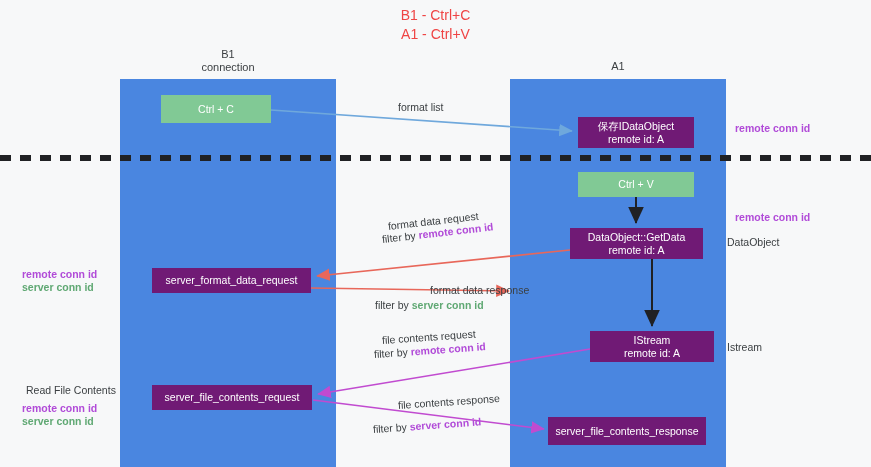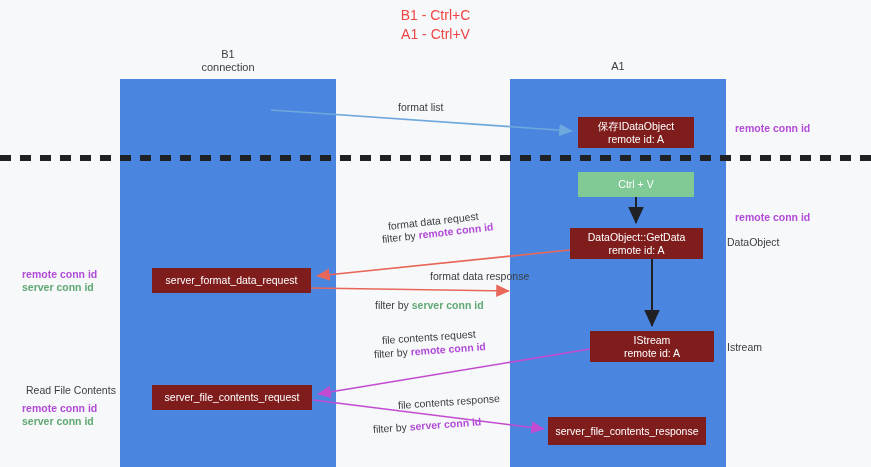--- a/index.html
+++ b/index.html
@@ -48,21 +48,21 @@
     display:flex;flex-direction:column;
     align-items:center;justify-content:center;
     color:#ffffff;
     font-size:10.5px;
     line-height:12.5px;
     text-align:center;
     padding:2px 4px;
     z-index:6;
   }
   .node.green{background:#81c995;}
-  .node.orange{background:#7f1d1d;}
+  .node.orange{background:#701a75;}
   .node .ln{display:block;white-space:nowrap;}
 
   #n-ctrlc{left:161px;top:95px;width:110px;height:28px;}
   #n-save{left:578px;top:117px;width:116px;height:31px;}
   #n-ctrlv{left:578px;top:172px;width:116px;height:25px;}
   #n-getdata{left:570px;top:228px;width:133px;height:31px;}
   #n-sfdreq{left:152px;top:268px;width:159px;height:25px;}
   #n-sfdres{left:514px;top:279px;width:158px;height:25px;}
   #n-istream{left:590px;top:331px;width:124px;height:31px;}
   #n-sfcreq{left:152px;top:385px;width:160px;height:25px;}
@@ -85,21 +85,21 @@
   .rot{transform:rotate(-6.5deg);transform-origin:left center;}
   .rot-s{transform:rotate(-4deg);transform-origin:left center;}
 
   
   #t-formatlist{left:398px;top:101px;}
   #t-remote1{left:735px;top:122px;}
   #t-remote2{left:735px;top:211px;}
   #t-dataobject{left:727px;top:236px;}
   #t-fdreq{left:388px;top:220px;}
   #t-fdreq2{left:382px;top:233px;}
-  #t-fdres{left:400px;top:270px;padding-left:30px;}
+  #t-fdres{left:400px;top:284px;padding-left:30px;}
   #t-fdres2{left:375px;top:299px;}
   #t-left-rc{left:22px;top:268px;}
   #t-left-sc{left:22px;top:281px;}
   #t-istream{left:727px;top:341px;}
   #t-fcreq{left:382px;top:334px;}
   #t-fcreq2{left:374px;top:348px;}
   #t-readfile{left:26px;top:384px;}
   #t-left-rc2{left:22px;top:402px;}
   #t-left-sc2{left:22px;top:415px;}
   #t-fcres{left:398px;top:399px;}
@@ -176,20 +176,23 @@
       <path d="M590,349 L318,394" stroke="#c14bd0" stroke-width="1.6" fill="none" marker-end="url(#ah-mag)"></path>
     </g>
 
     <g>
       <path d="M313,400 L544,429" stroke="#c14bd0" stroke-width="1.6" fill="none" marker-end="url(#ah-mag)"></path>
     </g>
   </svg>
 
   <div id="sep"></div>
 
+  <div class="node green" id="n-ctrlc">
+    <span class="ln">Ctrl + C</span>
+  </div>
 
   <div class="node orange" id="n-save">
     <span class="ln">保存IDataObject</span>
     <span class="ln">remote id: A</span>
   </div>
 
   <div class="node green" id="n-ctrlv">
     <span class="ln">Ctrl + V</span>
   </div>
 

